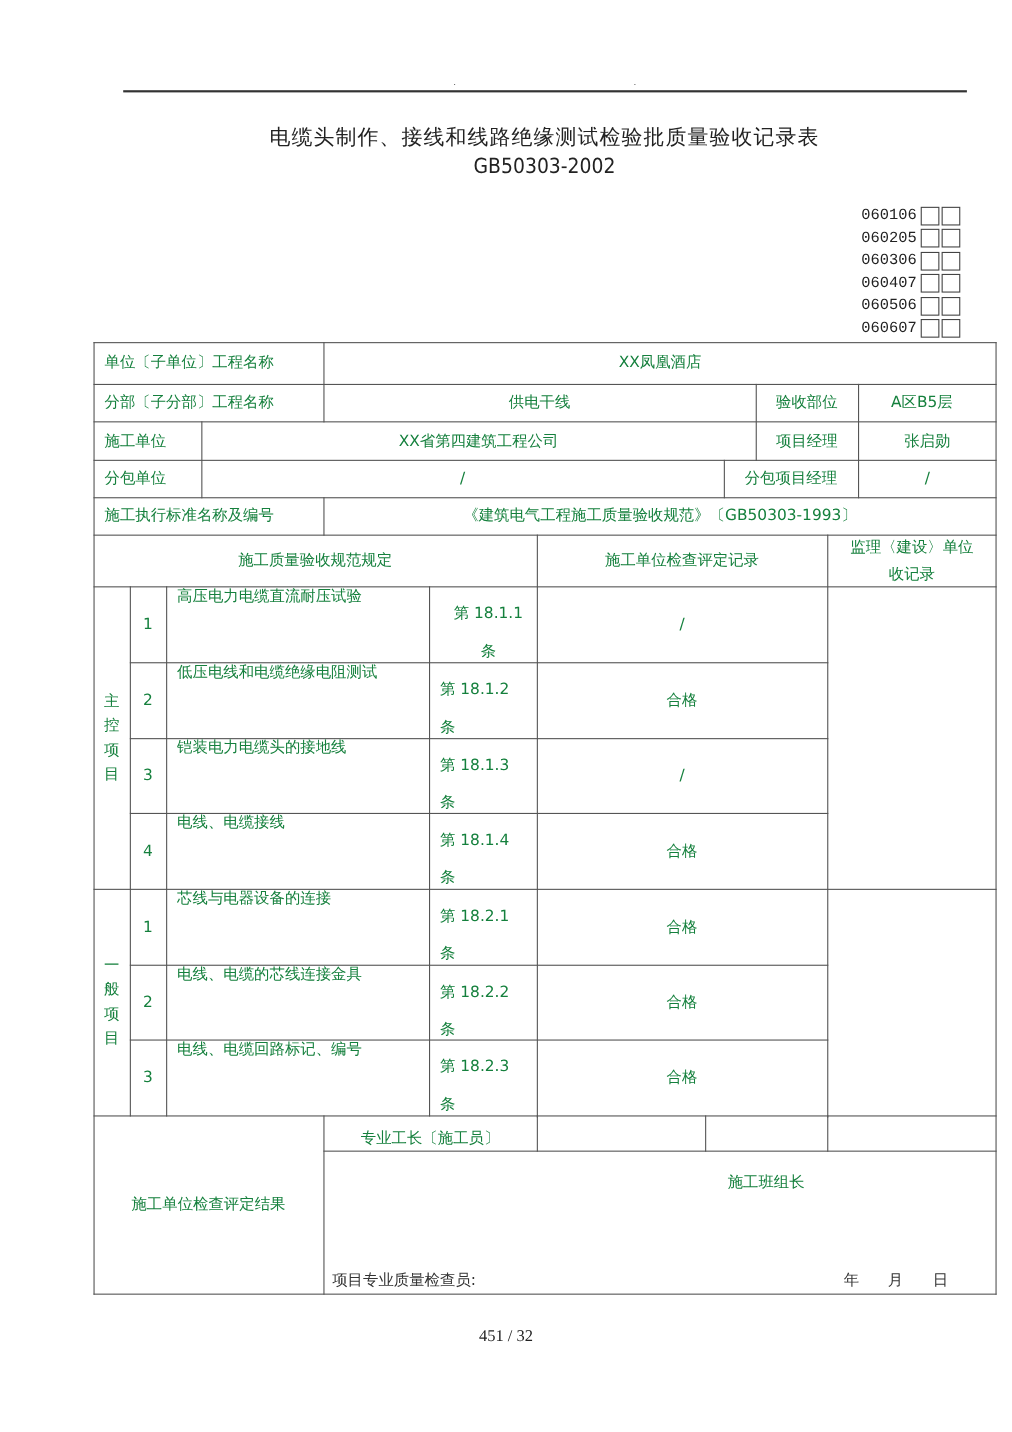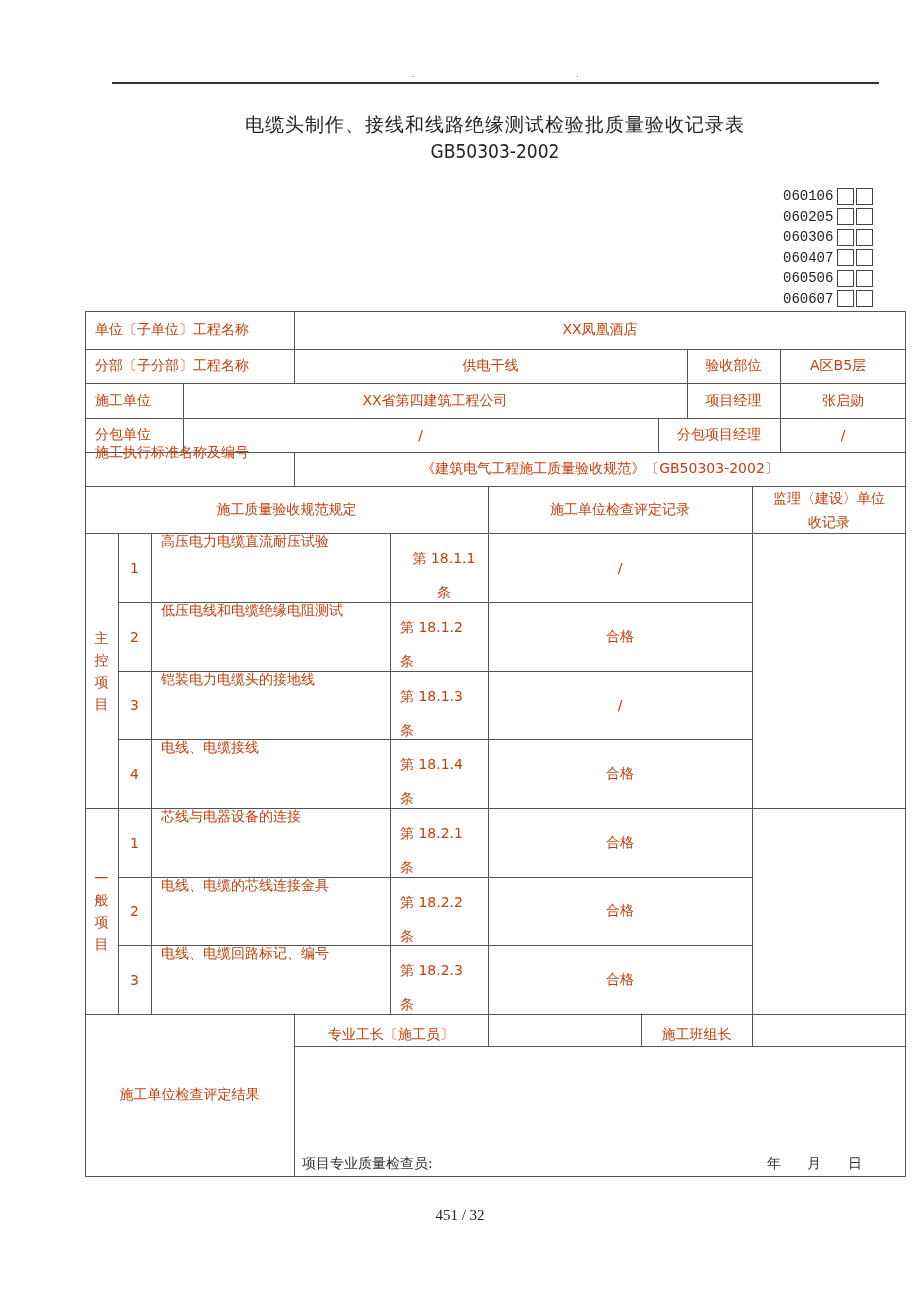--- a/index.html
+++ b/index.html
@@ -6,21 +6,21 @@
   body { width:920px; height:1302px; position:relative; font-family:"DejaVu Sans", sans-serif; color:#222; overflow:hidden; }
   .abs { position:absolute; }
   .header-line { left:112px; top:82px; width:767px; height:2px; background:#333; }
   .dot { top:70px; font-size:8px; color:#555; }
   .title { left:0; width:990px; top:112px; text-align:center; font-size:19px; letter-spacing:1px; }
   .subtitle { left:0; width:990px; top:140px; text-align:center; font-size:19px; font-family:"DejaVu Sans Condensed","DejaVu Sans", sans-serif; }
   .codes { left:783px; top:186px; }
   .code-row { display:flex; align-items:center; height:20.5px; font-family:Liberation Mono, monospace; font-size:14px; }
   .code-row .lbl { width:52px; }
   .box { width:17px; height:17px; border:1px solid #444; margin-left:2px; box-sizing:border-box; }
-  .cell { position:absolute; box-sizing:border-box; display:flex; align-items:center; font-size:14px; color:#c2410c; }
+  .cell { position:absolute; box-sizing:border-box; display:flex; align-items:center; font-size:14px; color:#15803d; }
   .c { justify-content:center; text-align:center; }
   .l { padding-left:10px; }
   .line-h { position:absolute; height:1px; background:#555; }
   .line-v { position:absolute; width:1px; background:#555; }
   .vert { flex-direction:column; line-height:22px; }
   .item-text { align-items:flex-start; padding-left:10px; }
   .clause { flex-direction:column; align-items:flex-start; padding-left:10px; padding-top:8px; line-height:34px; }
   .clause span { display:block; }
   .footer { left:0; width:920px; top:1207px; text-align:center; font-family:"Liberation Serif", serif; font-size:15px; }
 </style>
@@ -121,22 +121,22 @@
 <div class="cell l" style="left:85px;top:383px;width:98px;height:35px;">施工单位</div>
 <div class="cell c" style="left:183px;top:383px;width:504px;height:35px;">XX省第四建筑工程公司</div>
 <div class="cell c" style="left:687px;top:383px;width:93px;height:35px;">项目经理</div>
 <div class="cell c" style="left:780px;top:383px;width:126px;height:35px;">张启勋</div>
 
 <div class="cell l" style="left:85px;top:418px;width:98px;height:34px;">分包单位</div>
 <div class="cell c" style="left:183px;top:418px;width:475px;height:34px;">/</div>
 <div class="cell c" style="left:658px;top:418px;width:122px;height:34px;">分包项目经理</div>
 <div class="cell c" style="left:780px;top:418px;width:126px;height:34px;">/</div>
 
-<div class="cell l" style="left:85px;top:436px;width:209px;height:34px;font-family:Liberation Mono, monospace;">施工执行标准名称及编号</div>
-<div class="cell c" style="left:294px;top:452px;width:612px;height:34px;">《建筑电气工程施工质量验收规范》〔GB50303-2002〕</div>
+<div class="cell l" style="left:85px;top:452px;width:209px;height:34px;font-family:Liberation Mono, monospace;">施工执行标准名称及编号</div>
+<div class="cell c" style="left:294px;top:452px;width:612px;height:34px;">《建筑电气工程施工质量验收规范》〔GB50303-1993〕</div>
 
 <div class="cell c" style="left:85px;top:486px;width:403px;height:47px;">施工质量验收规范规定</div>
 <div class="cell c" style="left:488px;top:486px;width:264px;height:47px;">施工单位检查评定记录</div>
 <div class="cell c vert" style="left:752px;top:486px;width:154px;height:47px;line-height:24px;">
   <span>监理〈建设〉单位</span>
   <span>收记录</span>
 </div>
 
 <div class="cell c vert" style="left:85px;top:533px;width:33px;height:275px;">
   <span>主</span>
@@ -207,21 +207,21 @@
 <div class="cell item-text" style="left:151px;top:945px;width:239px;height:69px;">电线、电缆回路标记、编号</div>
 <div class="cell clause" style="left:390px;top:945px;width:98px;height:69px;">
     <span>第  18.2.3</span>
     <span>条</span>
   </div>
 <div class="cell c" style="left:488px;top:945px;width:264px;height:69px;">合格</div>
 
 <div class="cell c" style="left:85px;top:1014px;width:209px;height:162px;">施工单位检查评定结果</div>
 <div class="cell c" style="left:294px;top:1022px;width:194px;height:25px;">专业工长〔施工员〕</div>
 <div class="cell c" style="left:488px;top:1022px;width:153px;height:25px;"></div>
-<div class="cell c" style="left:641px;top:1022px;width:111px;height:25px;">施工班组长</div>
+<div class="cell c" style="left:641px;top:1062px;width:111px;height:25px;">施工班组长</div>
 <div class="cell c" style="left:752px;top:1022px;width:154px;height:25px;"></div>
 
 <div class="abs" style="left:302px;top:1076px;width:604px;font-size:14px;color:#333;line-height:22px;">
 </div>
 <div class="abs" style="left:302px;top:1155px;font-size:14px;color:#333;">项目专业质量检查员:</div>
 <div class="abs" style="left:767px;top:1155px;font-size:14px;color:#333;">年</div>
 <div class="abs" style="left:807px;top:1155px;font-size:14px;color:#333;">月</div>
 <div class="abs" style="left:848px;top:1155px;font-size:14px;color:#333;">日</div>
 
 <div class="abs footer">451  / 32</div>

